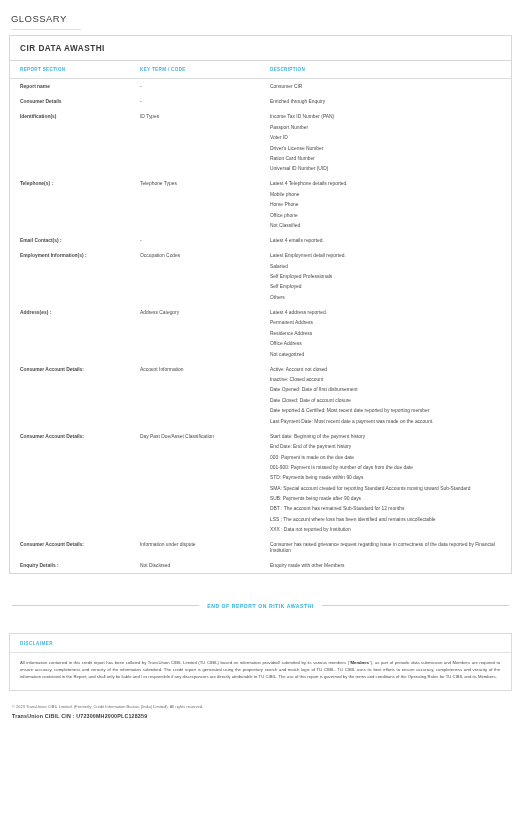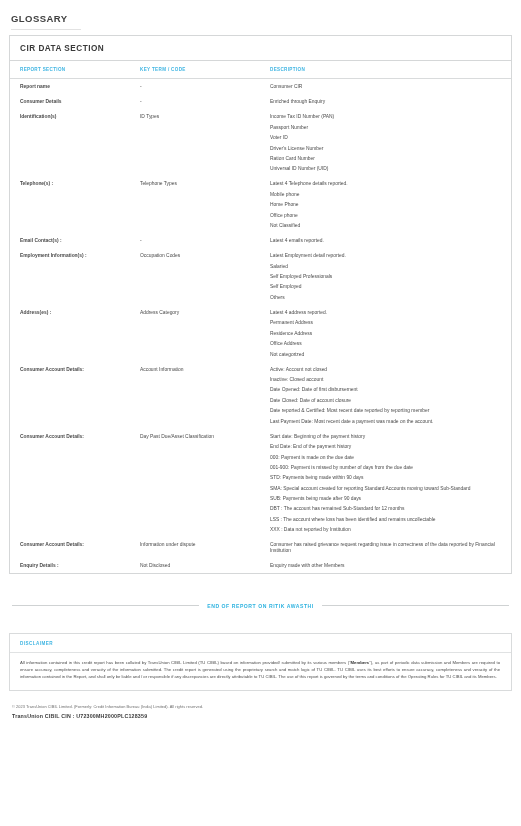--- a/index.html
+++ b/index.html
@@ -19,21 +19,21 @@
   .page {
     width: 521px;
     height: 826px;
     padding: 0 9px;
     position: relative;
   }
 
   
   .page-title {
     font-size: 9.5px;
-    font-weight: bold;
+    font-weight: normal;
     letter-spacing: 0.45px;
     color: #404040;
     padding: 13px 0 5px 2px;
   }
   .title-rule {
     height: 1px;
     background: #e2e2e2;
     margin: 0 0 5px 2px;
     width: 70px;
   }
@@ -152,21 +152,21 @@
 </style>
 </head>
 <body>
 
 <div class="page">
 
   <div class="page-title">GLOSSARY</div>
   <div class="title-rule"></div>
 
   <div class="card">
-    <div class="card-head">CIR DATA SECTION</div>
+    <div class="card-head">CIR DATA AWASTHI</div>
 
     <table class="glossary">
       <colgroup>
         <col class="col-a">
           <col class="col-b">
           <col class="col-c">
       </colgroup>
       <thead>
         <tr>
           <th class="col-a">REPORT SECTION</th>

